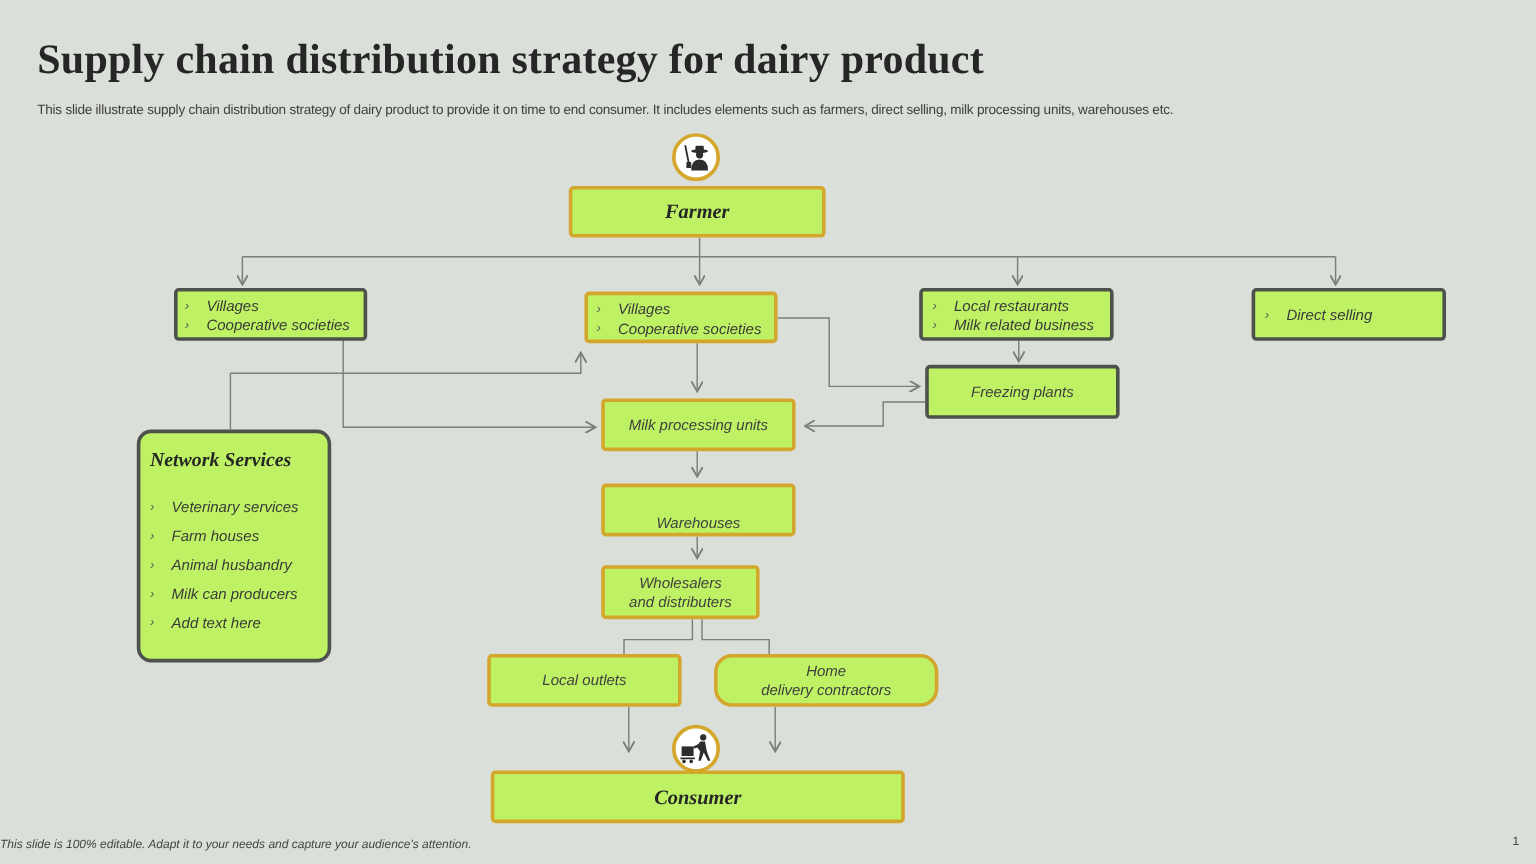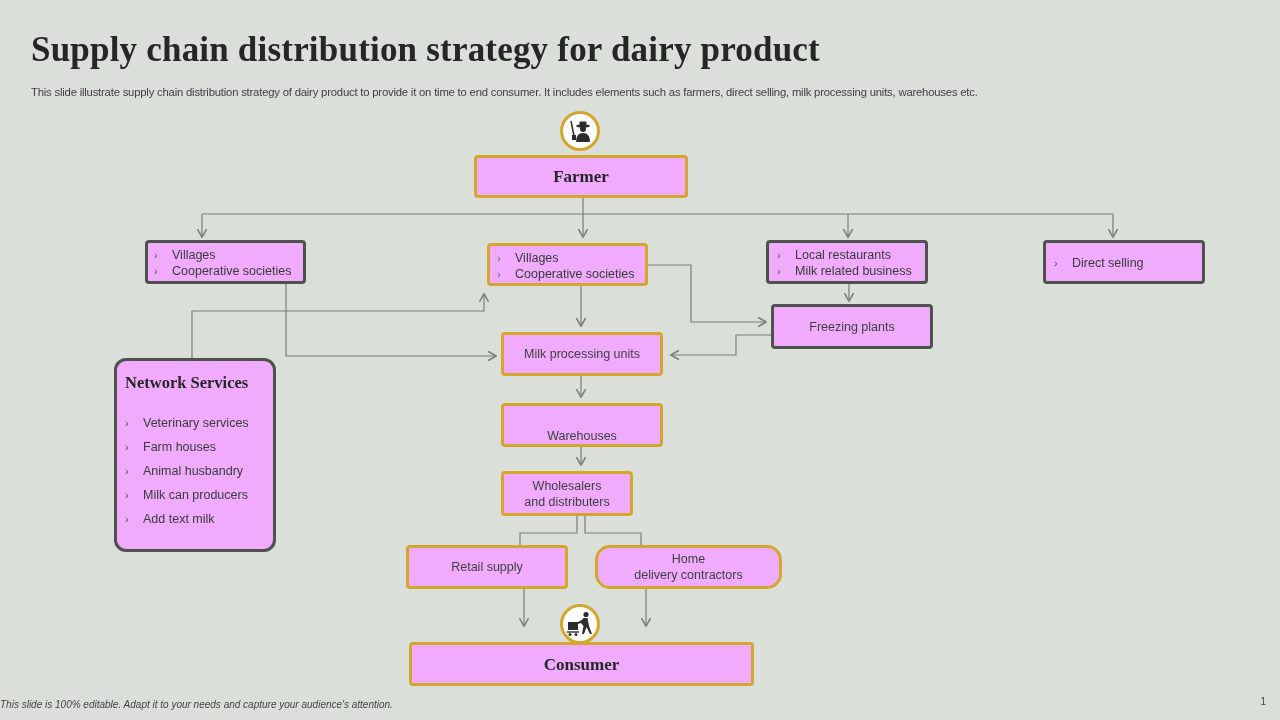--- a/index.html
+++ b/index.html
@@ -1,19 +1,19 @@
 <!DOCTYPE html>
 <html><head>
 <meta charset="utf-8">
 <style>
   html, body { margin:0; padding:0; }
   body { width:1280px; height:720px; background:#dadfd9; position:relative; overflow:hidden; font-family:"Liberation Sans", sans-serif; color:#3a3a3a; }
   .title { position:absolute; left:31px; top:30px; font-family:"Liberation Serif", serif; font-weight:bold; font-size:35px; color:#262626; letter-spacing:0.2px; white-space:nowrap; }
   .subtitle { position:absolute; left:31px; top:86px; font-size:11.3px; color:#404040; white-space:nowrap; letter-spacing:-0.2px; }
-  .box { position:absolute; background:#f0abfc; box-sizing:border-box; border-radius:4px; }
+  .box { position:absolute; background:#bef264; box-sizing:border-box; border-radius:4px;font-style:italic; }
   .gold { border:3px solid #d4a72c; }
   .dark { border:3px solid #4d524c; }
   .center { display:flex; align-items:center; justify-content:center; text-align:center; flex-direction:column; font-size:12.5px; color:#3f3f3f; line-height:16px; }
   .serif-lbl { font-family:"Liberation Serif", serif; font-weight:bold; font-size:17px; color:#262626; }
   .blist { list-style:none; margin:0; padding:0; font-size:12.5px; line-height:16px; color:#3a3a3a; }
   .blist li { display:flex; white-space:nowrap; }
   .blist .ch { width:18px; color:#555; font-size:11px; }
   .circle { position:absolute; width:40px; height:40px; border-radius:50%; border:3px solid #d4a72c; background:#fff; box-sizing:border-box; display:flex; align-items:center; justify-content:center; }
   svg.lines { position:absolute; left:0; top:0; }
   .footer { position:absolute; top:699px; left:0; width:1148px; text-align:left; font-size:10px; color:#444;font-style:italic; }
@@ -138,21 +138,21 @@
 <div class="box gold center" style="left:501px;top:403px;width:162px;height:44px;justify-content:flex-end;">
   <span>Warehouses</span>
 </div>
 
 <div class="box gold center" style="left:501px;top:471px;width:132px;height:45px;">
   <span>Wholesalers</span>
   <span>and distributers</span>
 </div>
 
 <div class="box gold center" style="left:406px;top:545px;width:162px;height:44px;">
-  <span>Retail supply</span>
+  <span>Local outlets</span>
 </div>
 
 <div class="box gold center" style="left:595px;top:545px;width:187px;height:44px;border-radius:15px;">
   <span>Home</span>
   <span>delivery  contractors</span>
 </div>
 
 <div class="box gold center serif-lbl" style="left:409px;top:642px;width:345px;height:44px;">
   <span style="margin-top:2px;">Consumer</span>
 </div>
@@ -181,19 +181,19 @@
     <li>
         <span class="ch">›</span>
         <span>Animal husbandry</span>
       </li>
     <li>
         <span class="ch">›</span>
         <span>Milk can producers</span>
       </li>
     <li>
         <span class="ch">›</span>
-        <span>Add text milk</span>
+        <span>Add text here</span>
       </li>
   </ul>
 </div>
 
 <div class="footer">This slide is 100% editable.  Adapt it to your needs and capture your audience's attention.</div>
 <div class="pagenum">1</div>
 
 </body></html>

